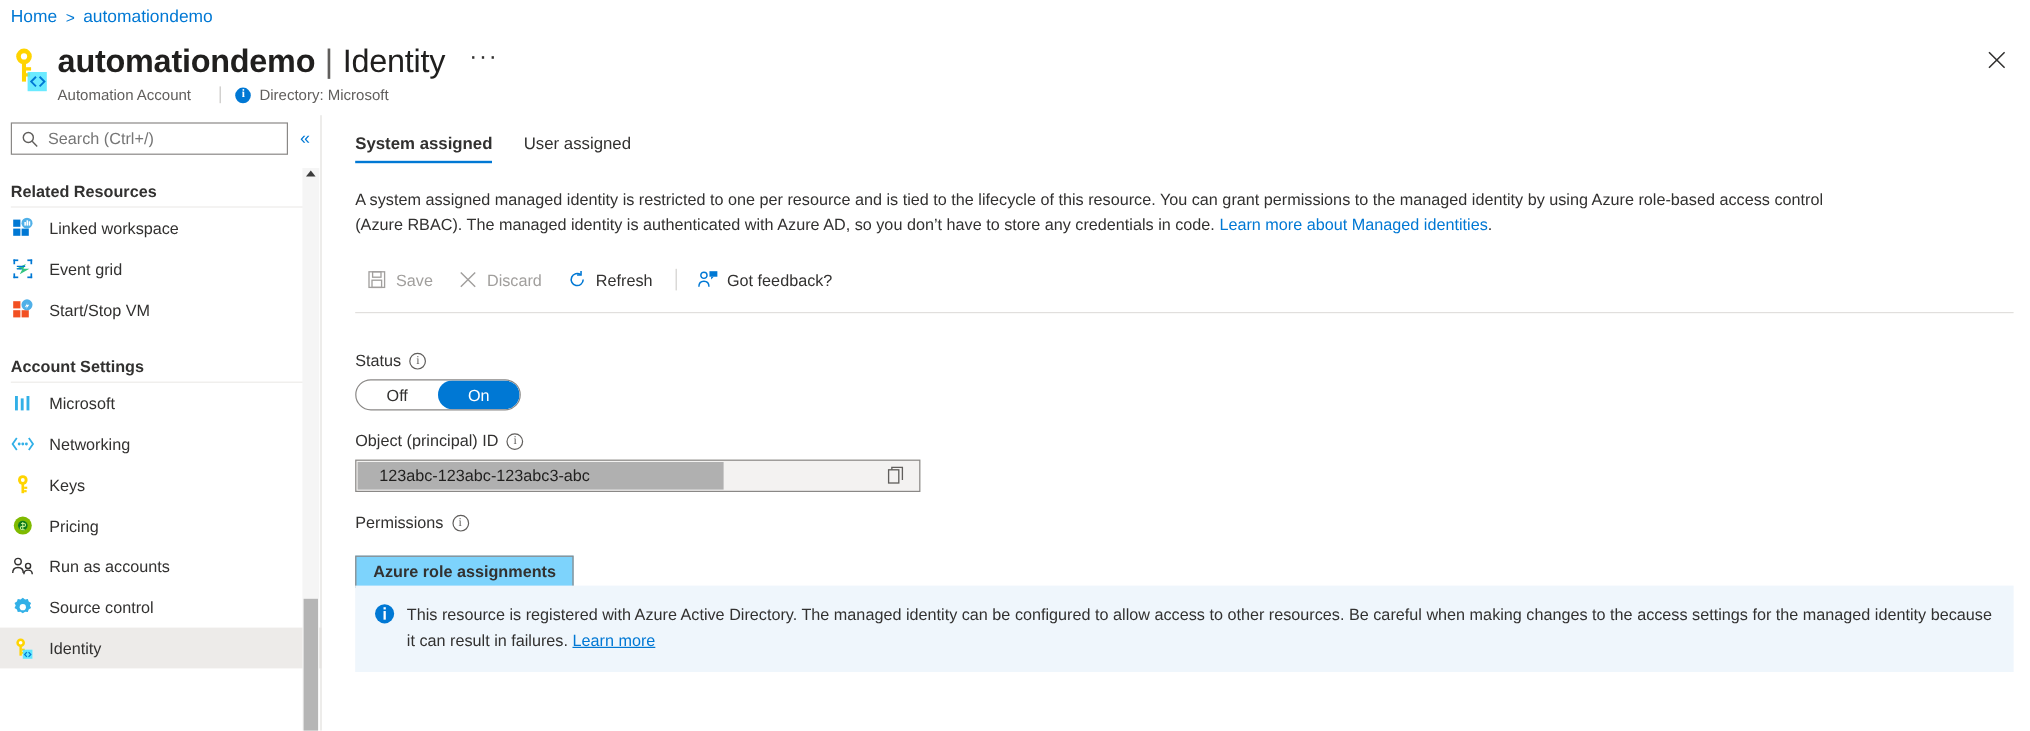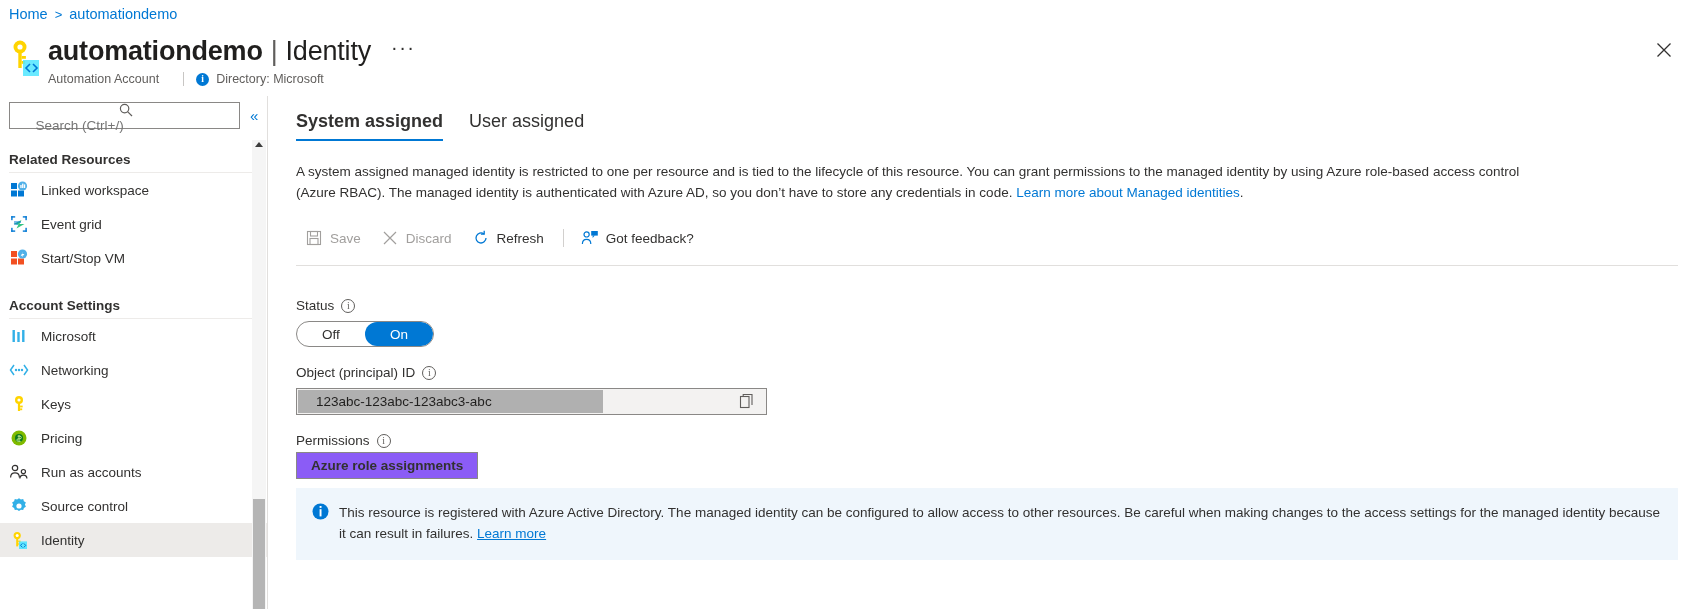--- a/index.html
+++ b/index.html
@@ -61,21 +61,21 @@
   }
 
   
   .leftnav {
     position: absolute; left: 0; top: 96px;
     width: 268px; height: 513px; background: #fff;
   }
   .search-row { display: flex; align-items: center; padding: 6px 0 0 9px; }
   .search-box {
     width: 231px; height: 27px; border: 1px solid #8a8886; background: #fff;
-    display: flex; align-items: center; padding-left: 8px; flex-direction: column;
+    display: flex; align-items: center; padding-left: 8px;
   }
   .search-box svg { flex: none; margin-right: 6px; }
   .search-input {
     border: none; outline: none; font-size: 13.5px; color: #605e5c;
     width: 190px; background: transparent; font-family: "Liberation Sans", sans-serif;
   }
   .collapse-btn {
     margin-left: 10px; color: #0078d4; font-size: 15px; cursor: pointer;
     user-select: none;
   }
@@ -111,21 +111,21 @@
   .nav-vline {
     position: absolute; left: 267px; top: 96px; width: 1px; height: 513px;
     background: #e1dfdd;
   }
 
   
   .content { position: absolute; left: 296px; top: 96px; right: 0; bottom: 0; }
 
   .tabs { display: flex; gap: 0; margin-top: 15px; }
   .tab {
-    font-size: 18px; padding: 0 0 9px 0; margin-right: 26px;
+    font-size: 14px; padding: 0 0 9px 0; margin-right: 26px;
     cursor: pointer; color: #323130; position: relative;
   }
   .tab.active { font-weight: 700; }
   .tab.active::after {
     content: ""; position: absolute; left: 0; right: 0; bottom: 0;
     height: 2px; background: #0078d4;
   }
   .tab.inactive { color: #323130; font-weight: 400; }
 
   .desc {
@@ -183,23 +183,23 @@
   .idfield .val {
     position: relative; z-index: 2; font-size: 13.5px; color: #201f1e;
     padding-left: 19px;
   }
   .idfield .copy {
     position: absolute; right: 9px; top: 4px; width: 18px; height: 18px;
     cursor: pointer; z-index: 3;
   }
 
   .roles-btn {
-    margin-top: 4px; display: inline-flex; align-items: center;
+    margin-top: 20px; display: inline-flex; align-items: center;
     justify-content: center; height: 27px; padding: 0 14px;
-    border: 1px solid #8a8886; background: #8b5cf6; font-size: 13.5px;
+    border: 1px solid #8a8886; background: #7dd3fc; font-size: 13.5px;
     font-weight: 700; color: #323130; cursor: pointer;
   }
 
   .infobar {
     position: absolute; left: 0; right: 14px; top: 392px;
     background: #eff6fc; display: flex; padding: 14px 16px 16px 16px;
     min-height: 62px;
   }
   .infobar .ibico { width: 17px; height: 17px; flex: none; margin-right: 10px;
                     margin-top: 1px; }

